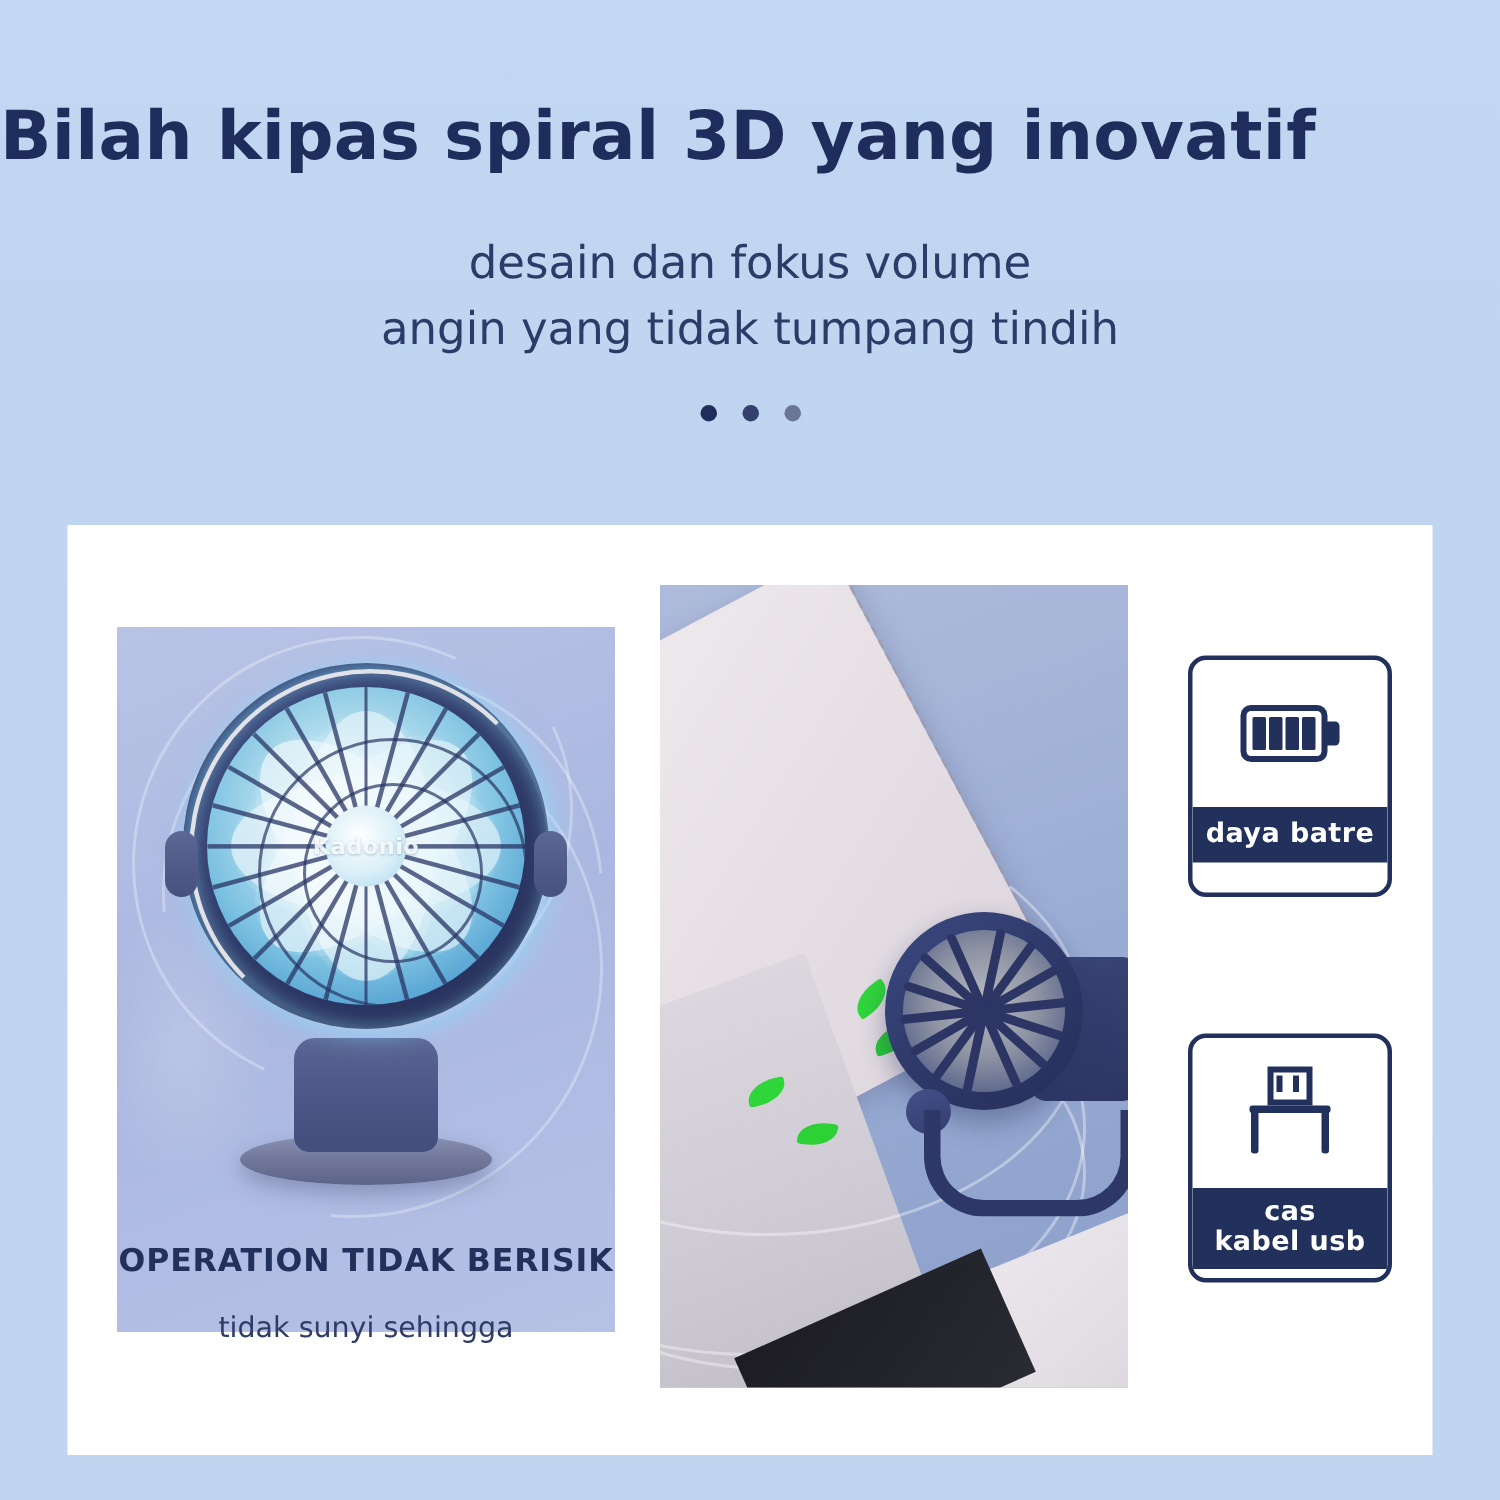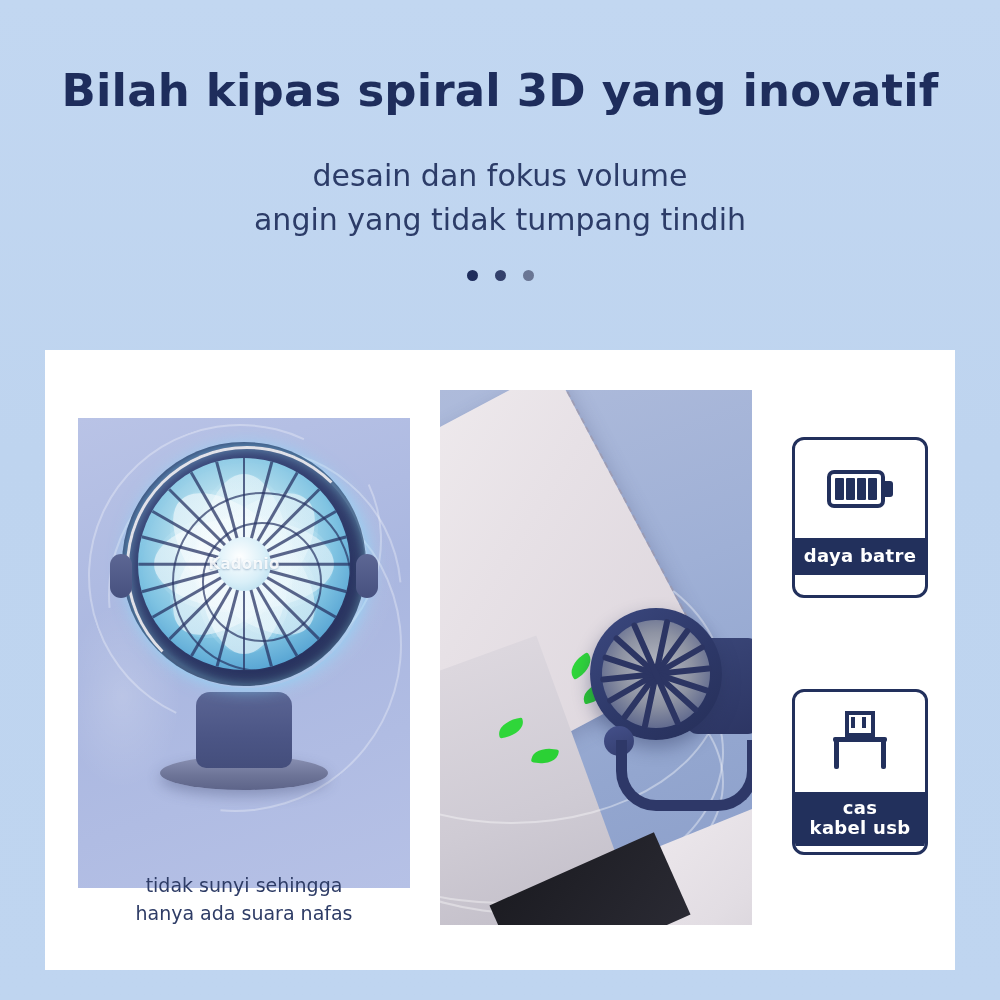--- a/index.html
+++ b/index.html
@@ -20,21 +20,20 @@
     background: linear-gradient(180deg, #c2d7f1 0%, #bed4ef 45%, #bfd5f0 100%);
     overflow: hidden;
   }
 
   
   .headline {
     position: absolute;
     left: 0;
     top: 64px;
     width: 1000px;
-    text-align: center;
     font-size: 45px;
     font-weight: bold;
     letter-spacing: 0.2px;
     color: #1e2d5c;
     font-family: "DejaVu Sans", sans-serif;
     white-space: nowrap;
   }
   .subline {
     position: absolute;
     left: 0;
@@ -606,22 +605,22 @@
           <div class="cf-bar" style="transform:rotate(156deg)"></div>
         </div>
       </div>
       <div class="cf-knob"></div>
       <div class="cf-clip"></div>
     </div>
     <div class="seat-strip"></div>
     <div class="dark-strip"></div>
   </div>
 
+  <div class="caption-title">OPERATION TIDAK BERISIK</div>
   <div class="caption-sub s1">tidak sunyi sehingga</div>
-  <div class="caption-sub s2">hanya ada suara nafas</div>
 
   <div class="badge b1">
     <div class="badge-icon">
       <div class="bat">
         <div class="bat-shell"></div>
         <div class="bat-bars">
           <div class="bat-bar"></div>
           <div class="bat-bar"></div>
           <div class="bat-bar"></div>
           <div class="bat-bar"></div>

